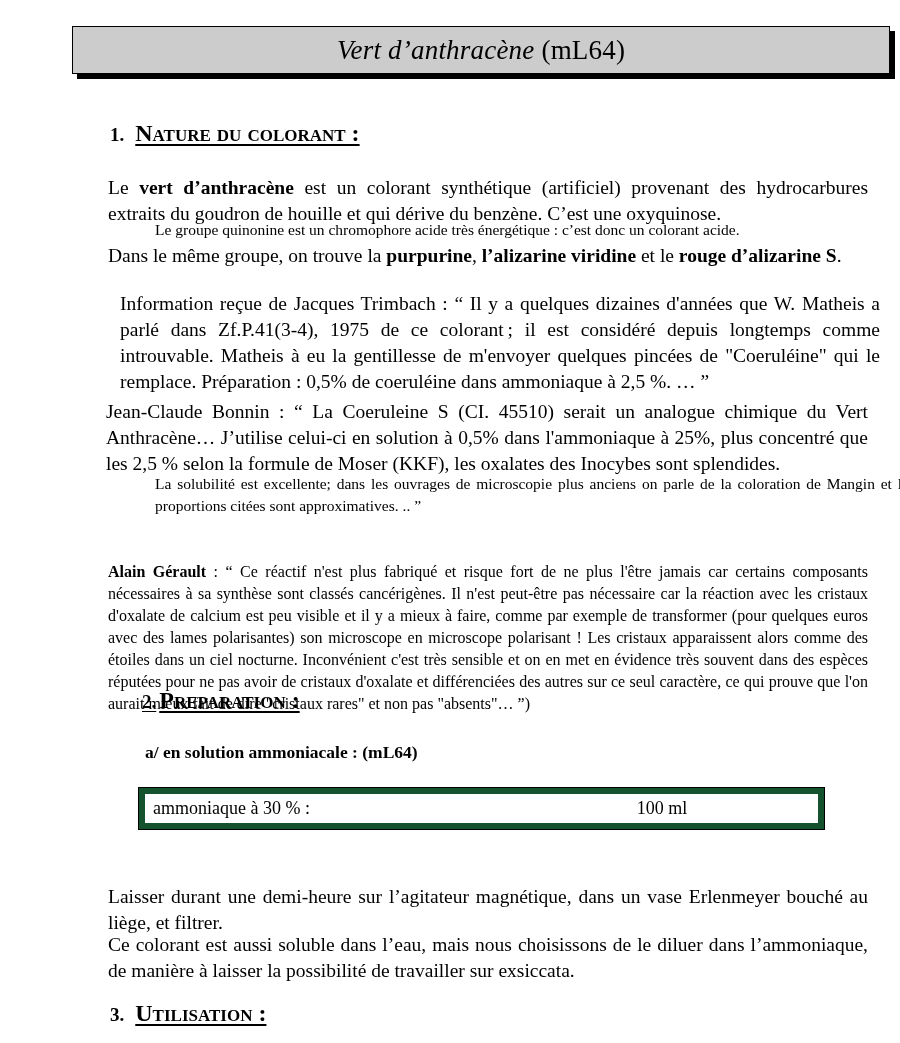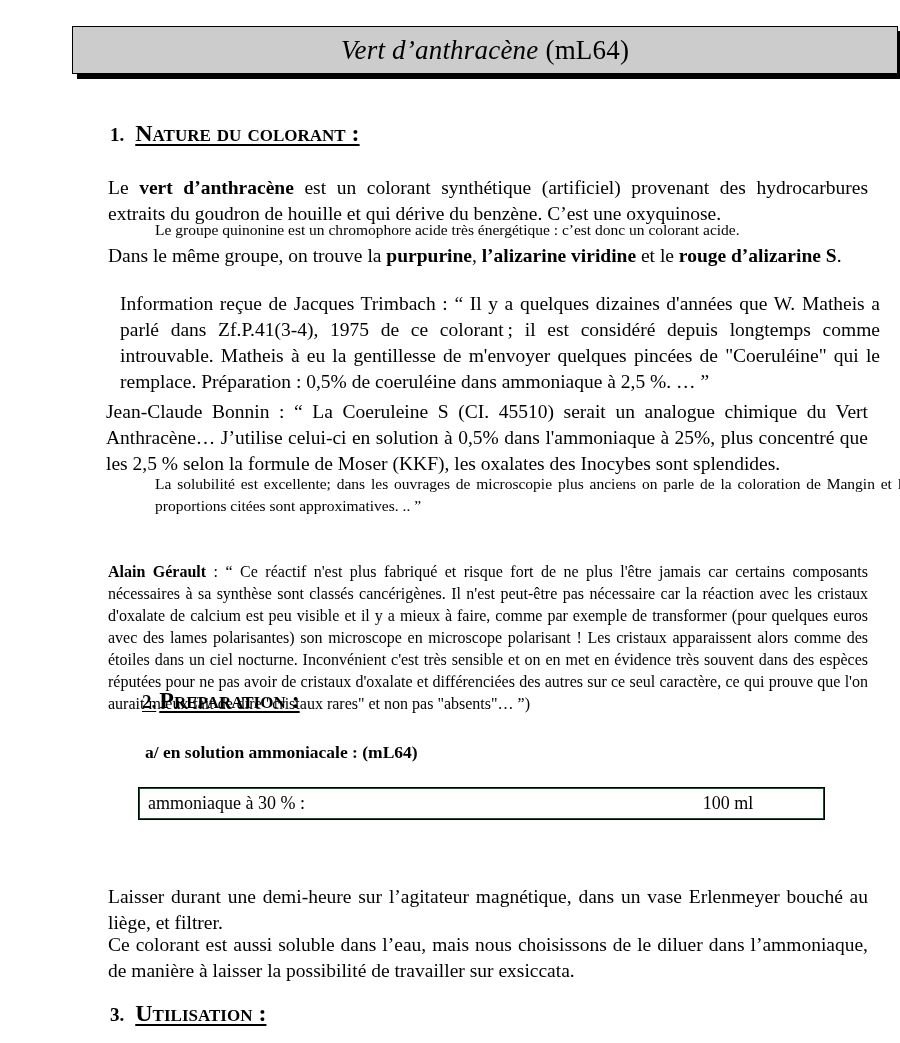--- a/index.html
+++ b/index.html
@@ -22,21 +22,20 @@
     box-sizing: border-box;
   }
 
   
   .title-wrap {
     position: absolute;
     left: 72px;
     top: 26px;
     width: 818px;
     height: 48px;
-    padding-left: 8px;
   }
   .title-shadow {
     position: absolute;
     left: 5px;
     top: 5px;
     width: 100%;
     height: 100%;
     background: #000000;
   }
   .title-box {
@@ -153,28 +152,28 @@
     border-collapse: separate;
     border-spacing: 0;
     border: 1px solid #000000;
     background: #ffffff;
   }
   .ing-table table {
     width: 100%;
     border-collapse: collapse;
   }
   .ing-table td {
-    border: 1px solid #14532d;
+    border: 6px solid #14532d;
     font-size: 18px;
     line-height: 1;
     padding: 5px 8px 6px 8px;
     white-space: nowrap;
   }
   .ing-table td.qty {
-    text-align: center;
+    text-align: left;
     border-left: none;
   }
   .ing-table td.name {
     border-right: none;
   }
 </style>
 </head>
 <body>
 
 <div class="page">

